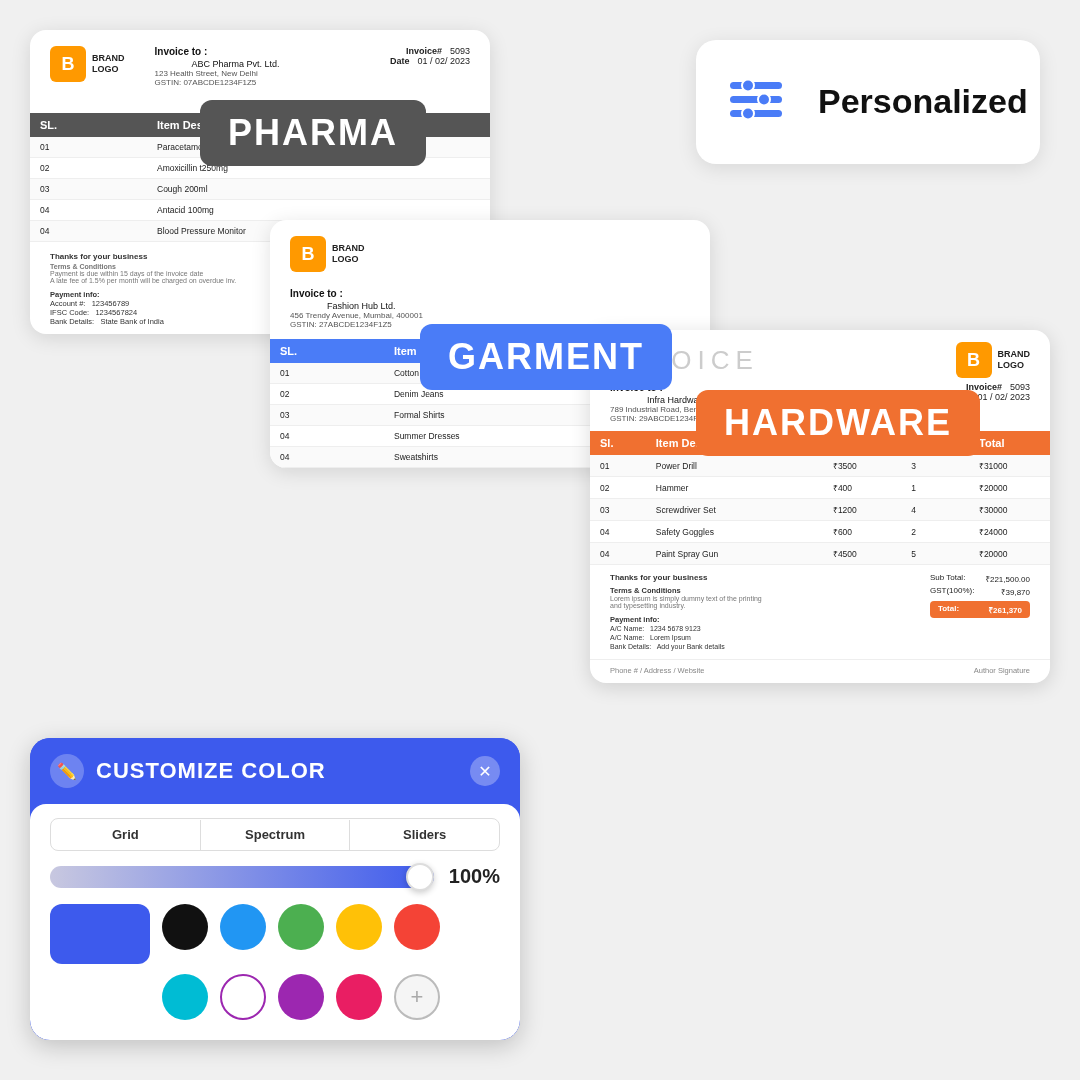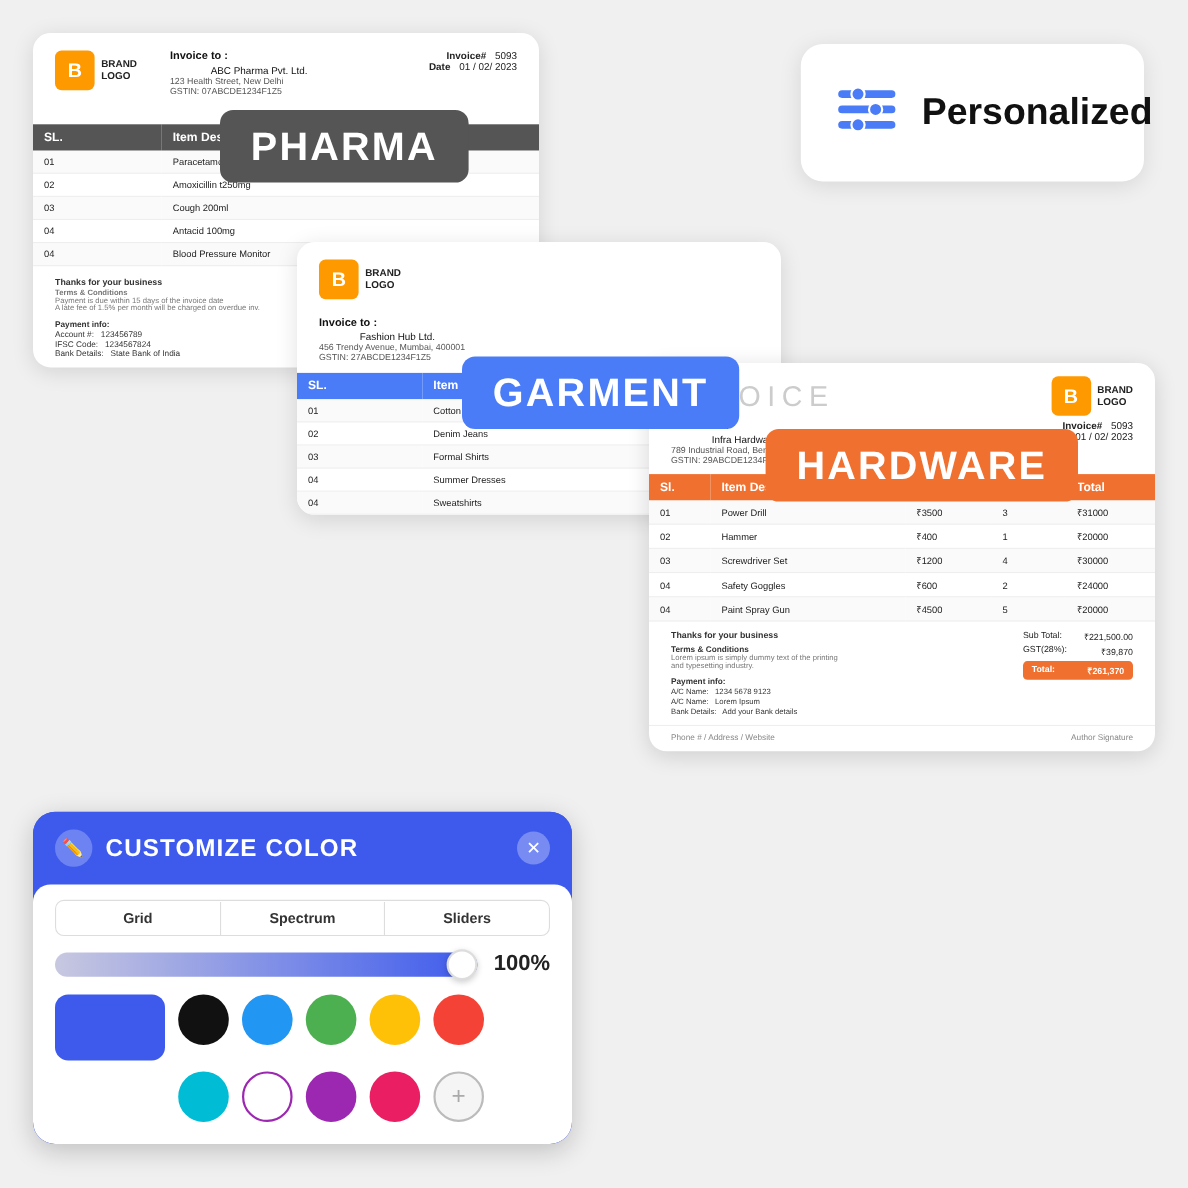--- a/index.html
+++ b/index.html
@@ -10,27 +10,27 @@
       font-family: 'Arial', sans-serif;
       position: relative;
       overflow: hidden;
     }
 
     
     .personalized-card {
       position: absolute;
       top: 40px;
       right: 40px;
-      width: 312px;
+      width: 344px;
       background: #fff;
       border-radius: 20px;
       padding: 30px 30px;
       display: flex;
       align-items: center;
-      gap: 20px;
+      gap: 32px;
       box-shadow: 0 4px 20px rgba(0,0,0,0.1);
     }
     .settings-icon svg { width: 60px; height: 60px; }
     .personalized-title {
       font-size: 32px;
       font-weight: 700;
       line-height: 1.2;
       color: #111;
     }
 
@@ -580,21 +580,21 @@
         <span style="font-size:7px;">A/C Name: &nbsp; Lorem Ipsum</span><br>
         <span style="font-size:7px;">Bank Details: &nbsp; Add your Bank details</span>
       </div>
     </div>
     <div class="hw-totals-right">
       <div class="hw-total-row">
           <span>Sub Total:</span>
           <span>₹221,500.00</span>
         </div>
       <div class="hw-total-row">
-          <span>GST(28%):</span>
+          <span>GST(100%):</span>
           <span>₹39,870</span>
         </div>
       <div class="hw-total-final">
         <span>Total:</span>
         <span>₹261,370</span>
       </div>
     </div>
   </div>
 
   <div class="hw-footer">

